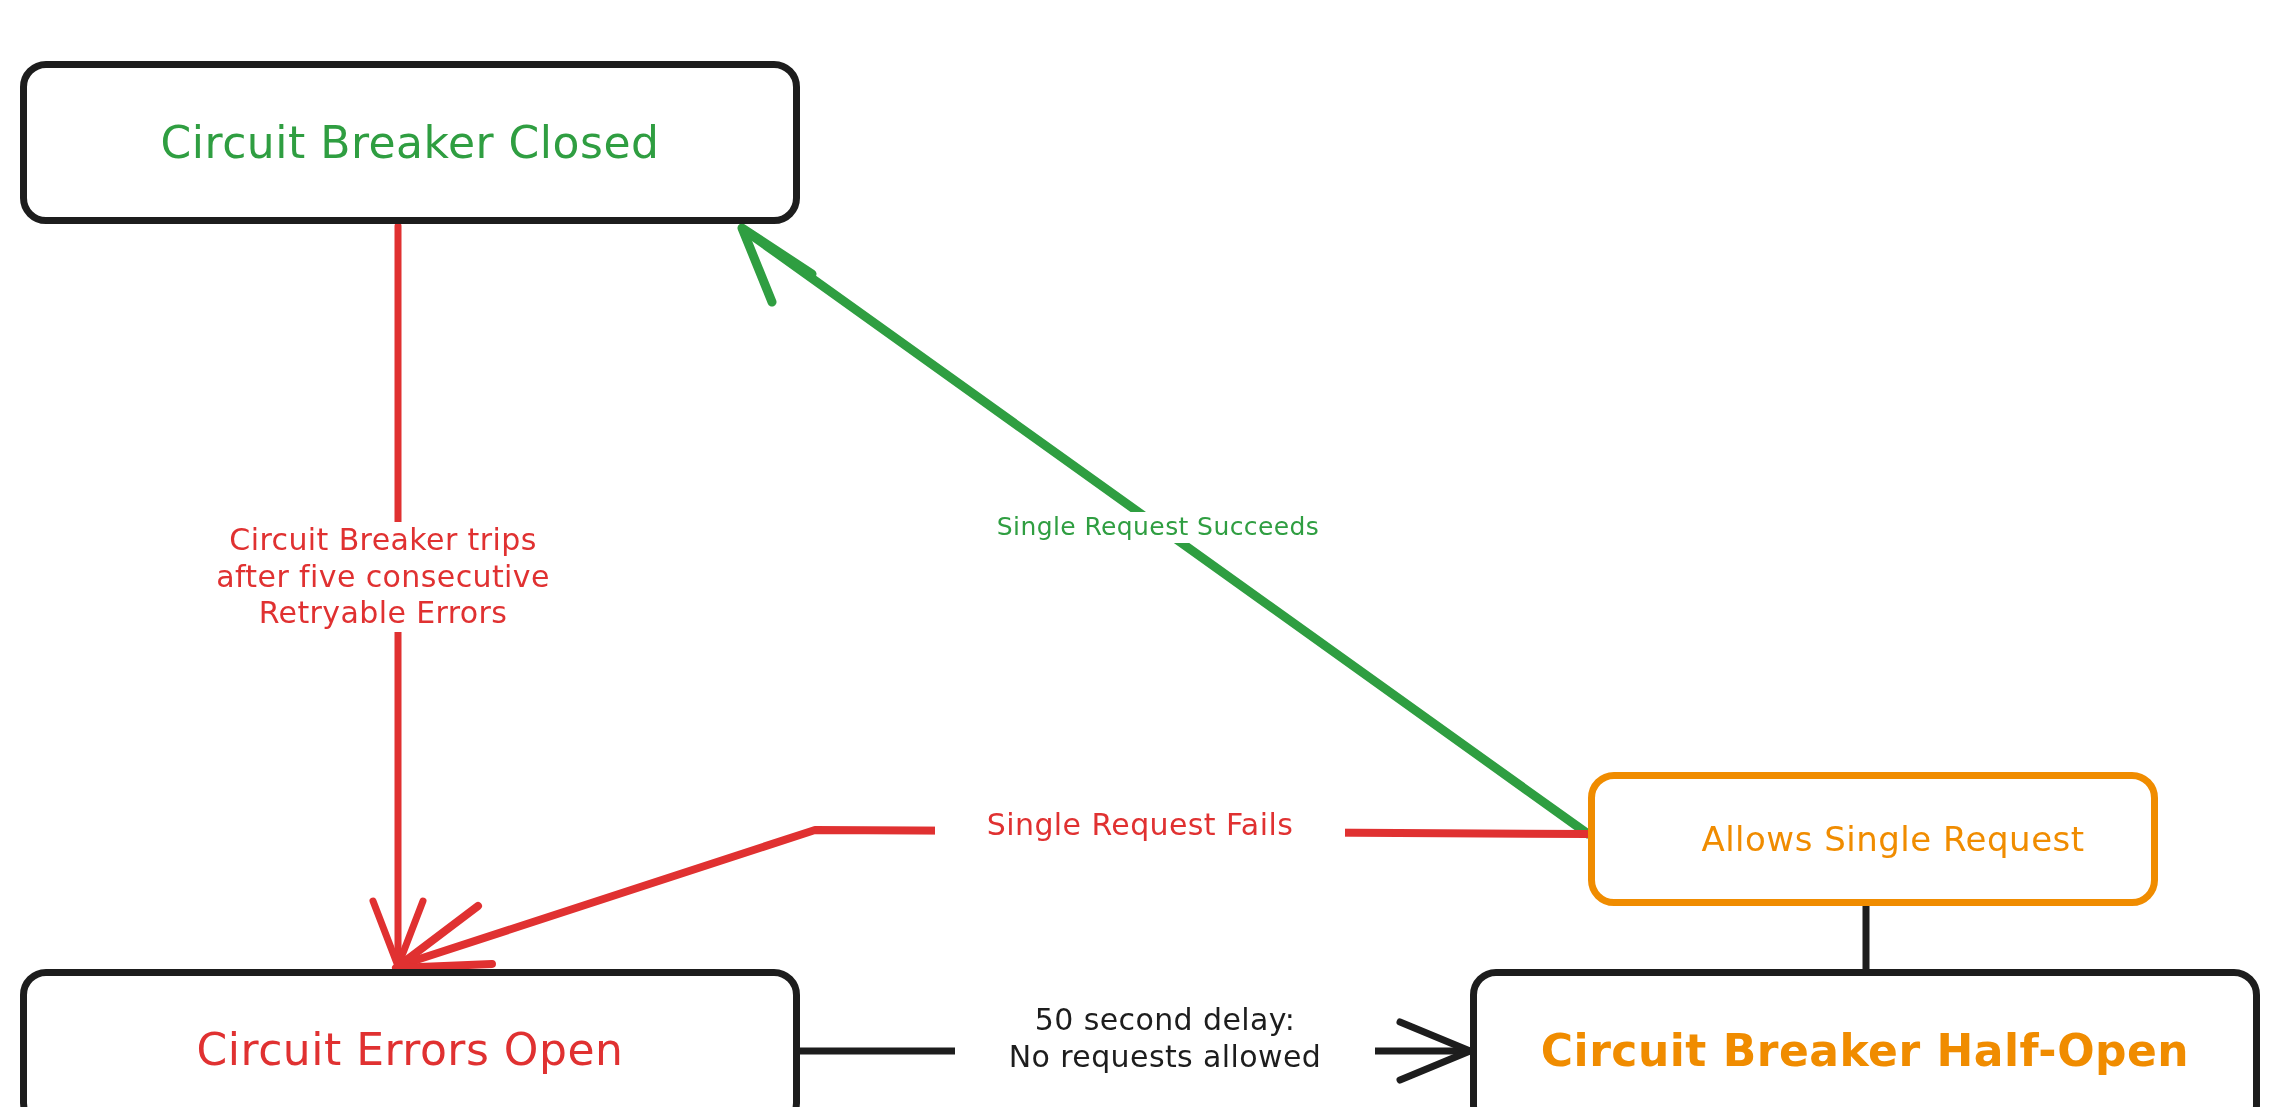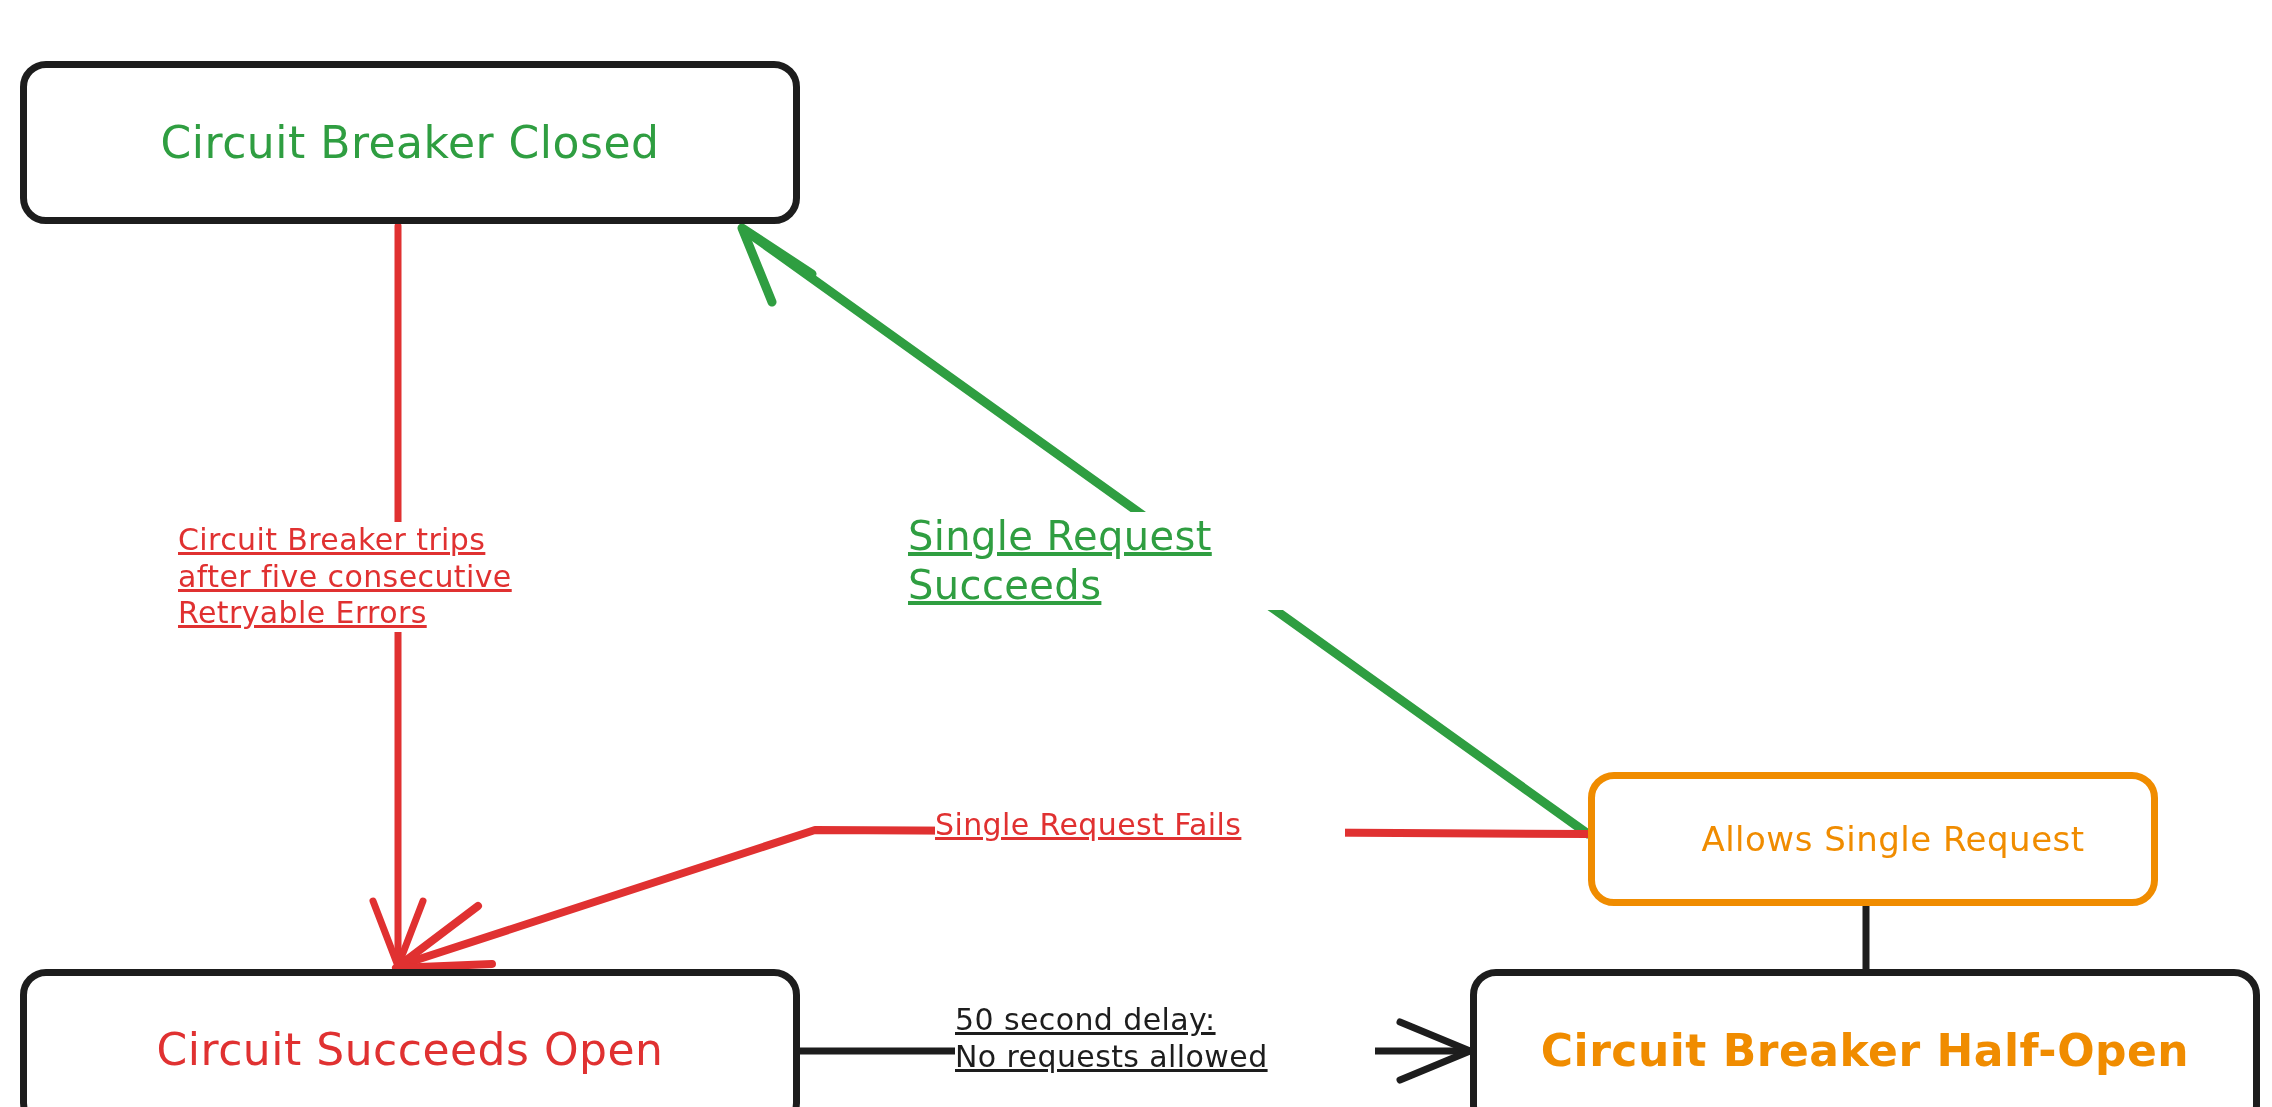--- a/index.html
+++ b/index.html
@@ -43,34 +43,34 @@
   }
   .node-label {
     font-family: "DejaVu Sans", sans-serif;
     font-weight: 400;
     letter-spacing: 0.5px;
     white-space: nowrap;
   }
   .edge-label {
     position: absolute;
     background: #ffffff;
+    text-align: center;
     line-height: 1.22;
     white-space: pre-line;
     font-family: "DejaVu Sans", sans-serif;
     letter-spacing: 0.4px;
     pointer-events: none;
-    text-decoration: underline;
   }
   #node-closed   { left: 20px;   top: 17px;   width: 780px;  height: 163px; }
   #node-open     { left: 20px;   top: 925px;  width: 780px;  height: 160px; }
   #node-allows   { left: 1588px; top: 728px;  width: 570px;  height: 134px; padding-left: 40px; }
   #node-halfopen { left: 1470px; top: 925px;  width: 790px;  height: 163px; }
 
   #label-trips    { left: 178px;  top: 478px;  width: 410px; font-size: 30px; color: #e03131; }
-  #label-succeeds { left: 908px;  top: 468px;  width: 500px; font-size: 40px; color: #2f9e41; }
+  #label-succeeds { left: 908px;  top: 468px;  width: 500px; font-size: 25px; color: #2f9e41; }
   #label-fails    { left: 935px;  top: 763px;  width: 410px; font-size: 30px; color: #e03131; }
   #label-delay    { left: 955px;  top: 958px;  width: 420px; font-size: 30px; color: #1d1d1d; }
 
   #label-closed   { font-size: 44px; color: #2f9e41; }
   #label-open     { font-size: 44px; color: #e03131; }
   #label-allows   { font-size: 34px; color: #f08c00; }
   #label-halfopen { font-size: 44px; color: #f08c00; font-weight: bold; }
 </style>
 </head>
 <body>
@@ -103,21 +103,21 @@
       <path d="M 1866 925 L 1866 862" stroke="#1d1d1d" stroke-width="7" fill="none" stroke-linecap="round"></path>
     </g>
 
   </svg>
 
   <div id="node-closed" class="node-box black-border">
     <span id="label-closed" class="node-label">Circuit Breaker Closed</span>
   </div>
 
   <div id="node-open" class="node-box black-border">
-    <span id="label-open" class="node-label">Circuit Succeeds Open</span>
+    <span id="label-open" class="node-label">Circuit Errors Open</span>
   </div>
 
   <div id="node-allows" class="node-box orange-border">
     <span id="label-allows" class="node-label">Allows Single Request</span>
   </div>
 
   <div id="node-halfopen" class="node-box black-border">
     <span id="label-halfopen" class="node-label">Circuit Breaker Half-Open</span>
   </div>
 

